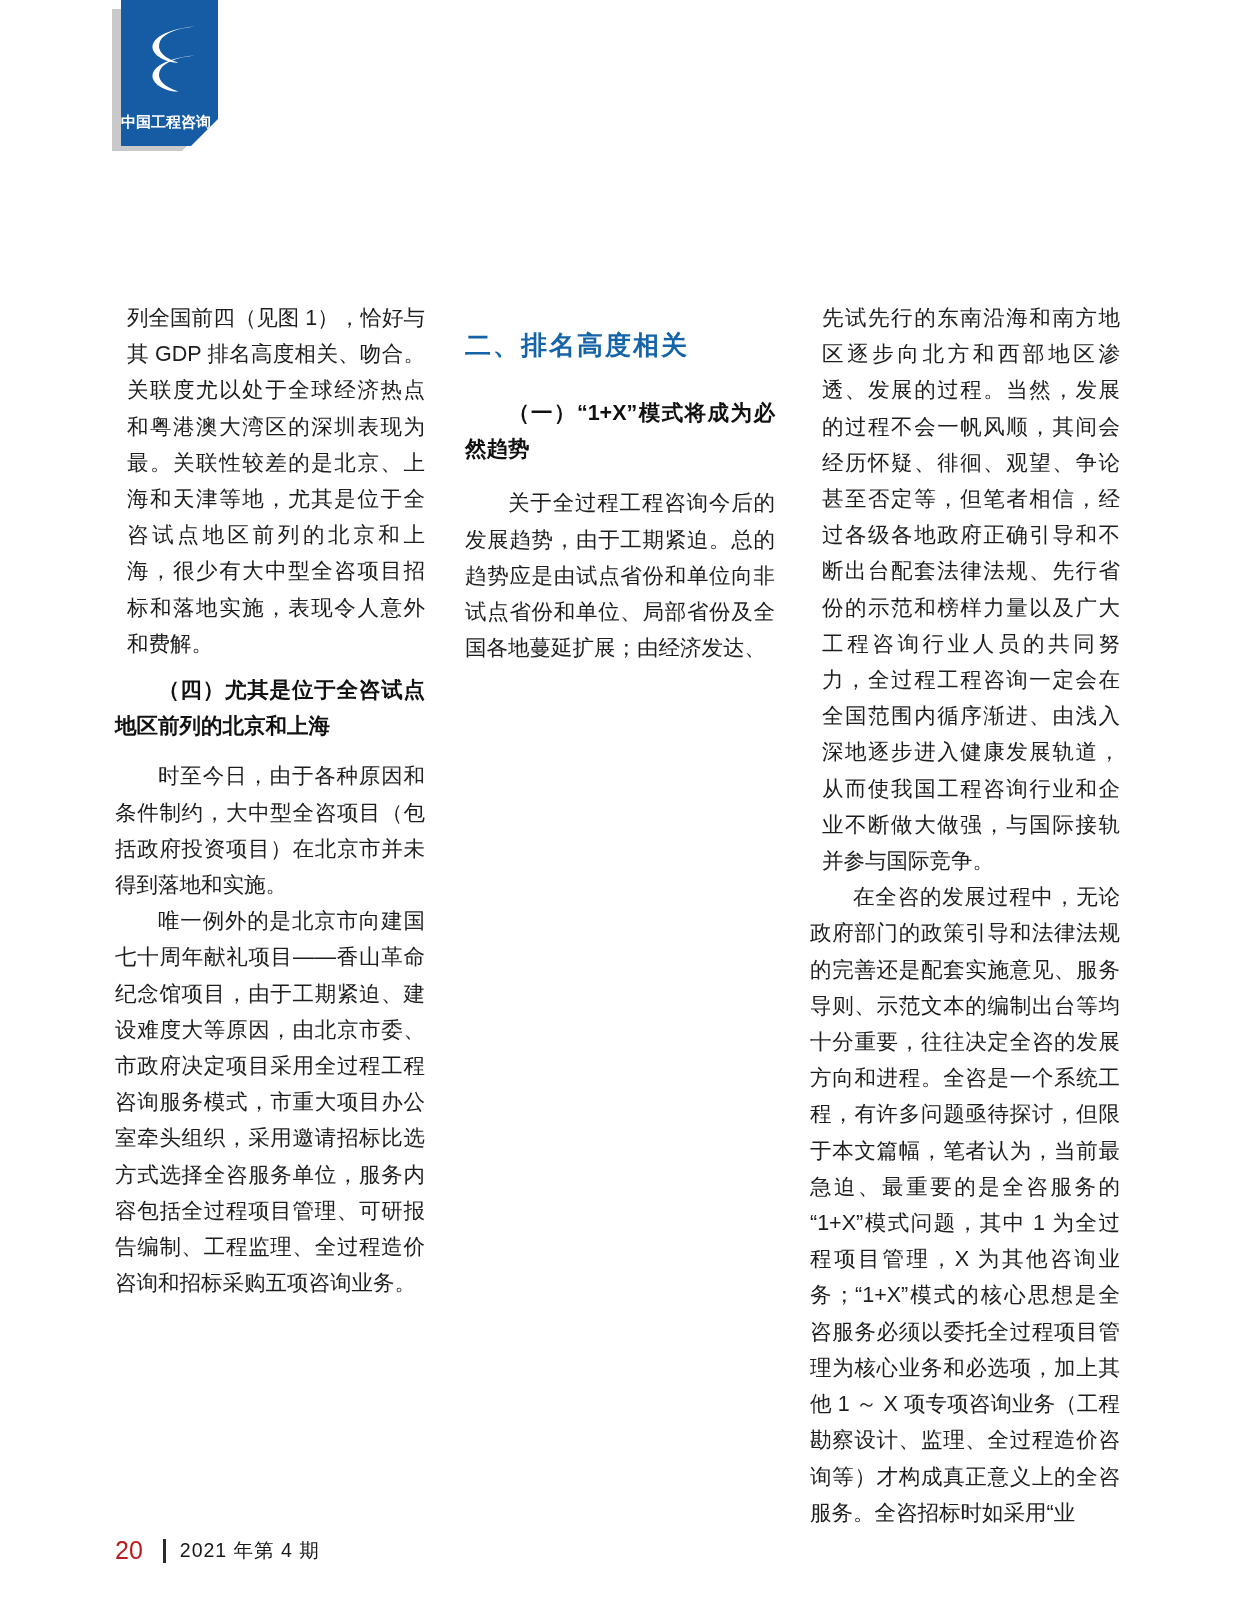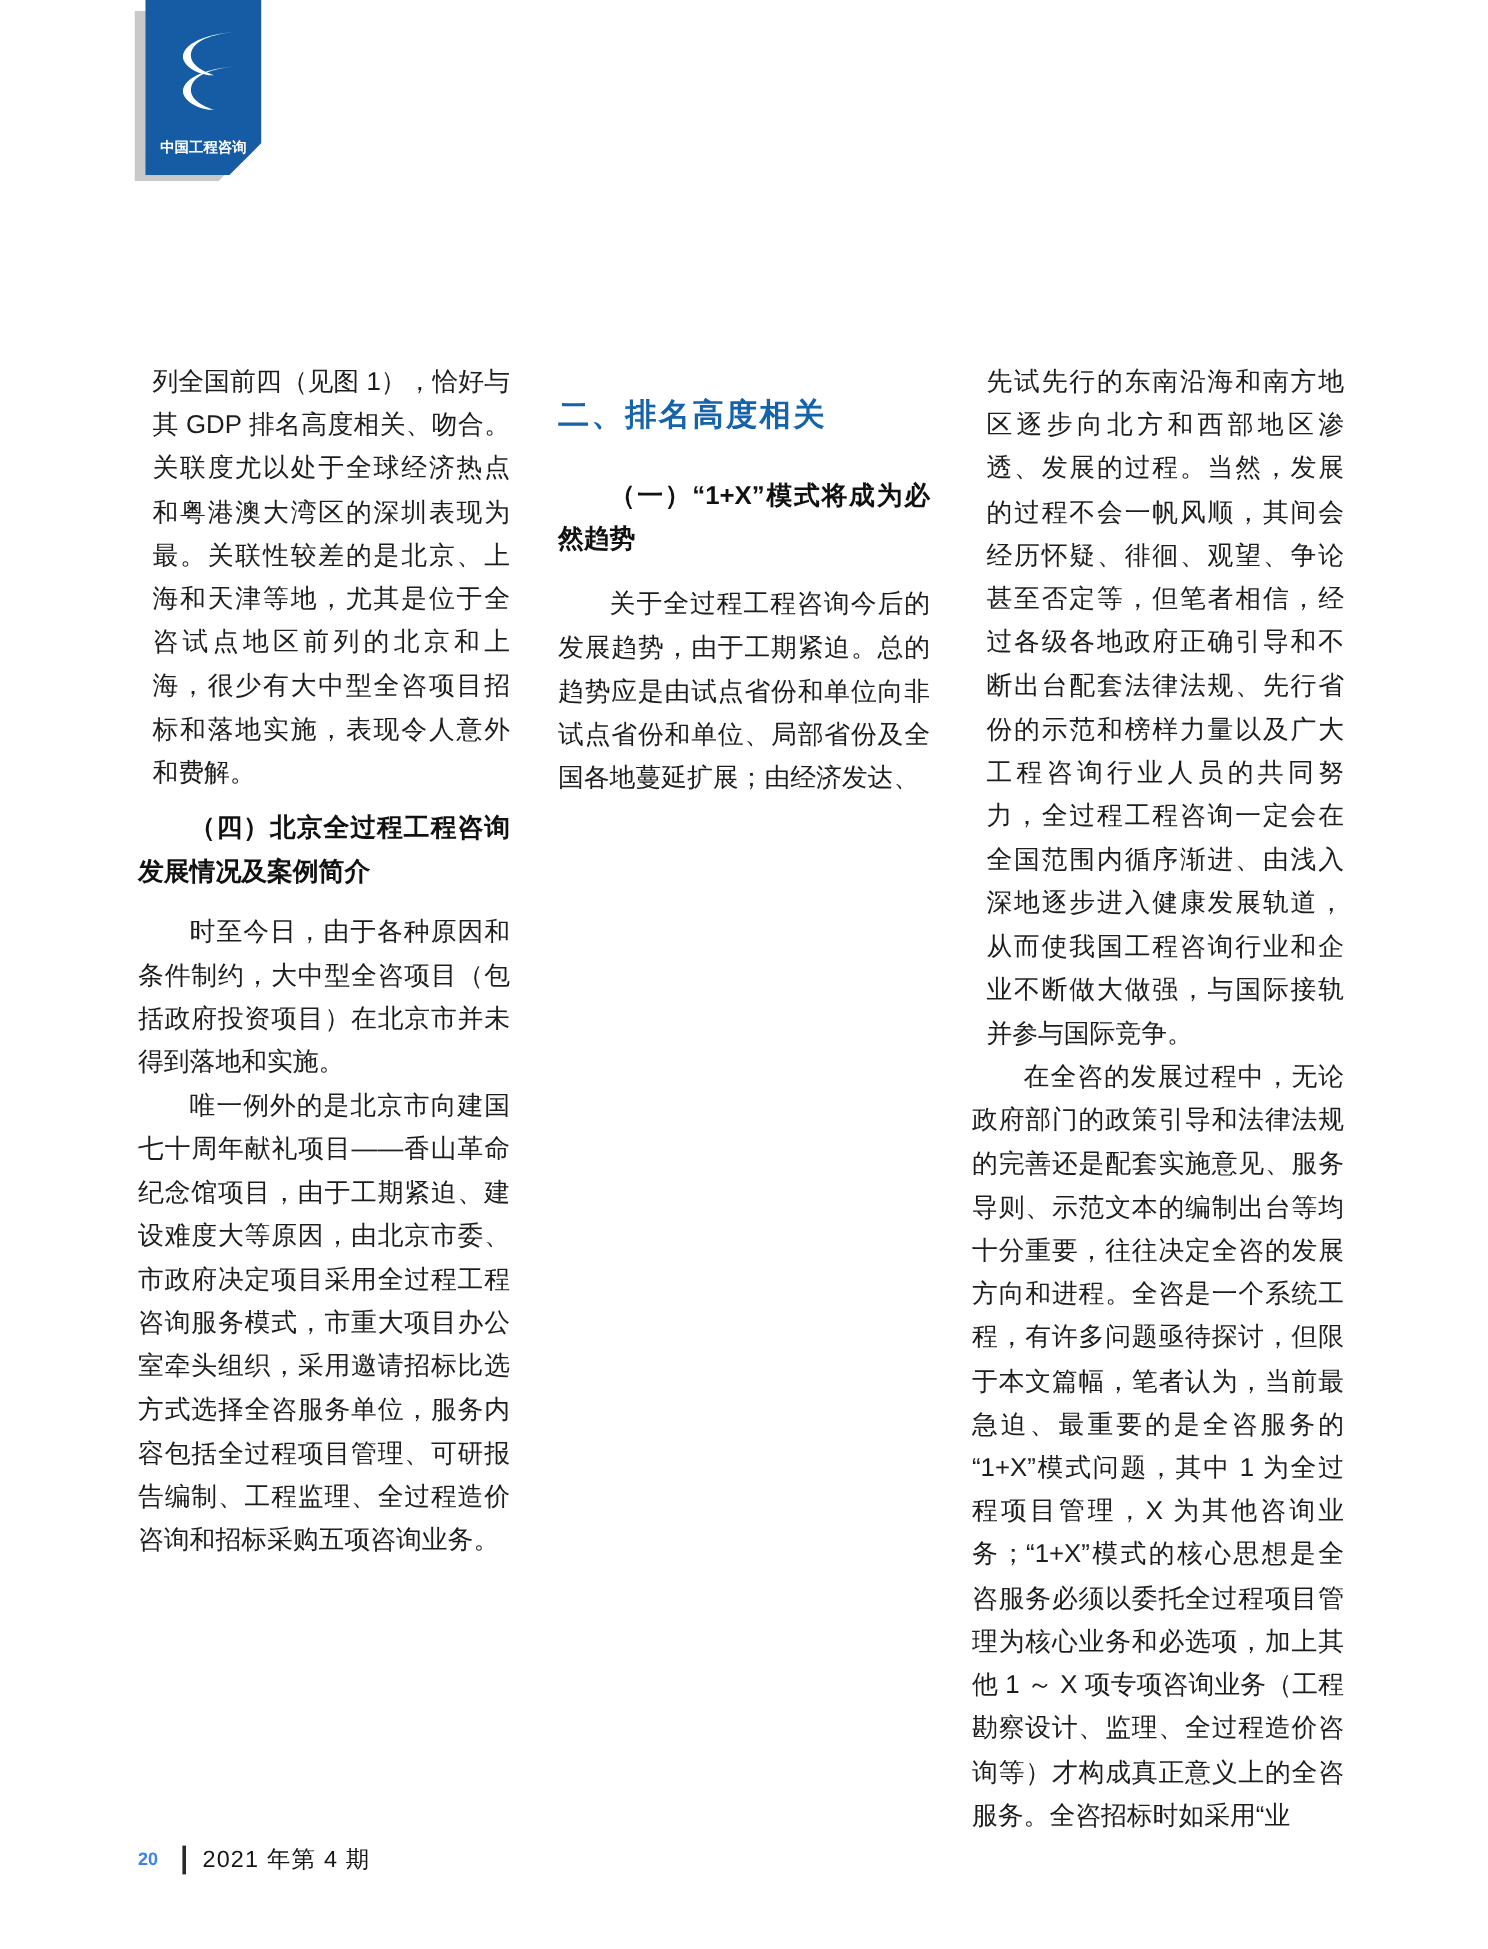--- a/index.html
+++ b/index.html
@@ -27,22 +27,22 @@
   }
   .logo-card{
     position:absolute;left:0;top:0;width:97px;height:146px;
     background:var(--logo-blue);
     clip-path:polygon(0 0,100% 0,100% calc(100% - 27px),calc(100% - 27px) 100%,0 100%);
   }
   .logo-swoosh{position:absolute;left:16px;top:24px;width:66px;height:72px;}
   .logo-swoosh path{fill:#ffffff;}
   .logo-label{
     position:absolute;left:0;bottom:14px;width:100%;
-    color:#ffffff;font-size:12px;font-weight:700;letter-spacing:0;
-    text-align:center;white-space:nowrap;
+    color:#ffffff;font-size:15px;font-weight:700;letter-spacing:0;
+    text-align:left;white-space:nowrap;
   }
 
   
   .column{
     position:absolute;top:300px;width:310px;height:1210px;
     font-size:21.5px;line-height:36.2px;
     text-align:justify;text-justify:inter-character;
     color:var(--ink);
   }
   .col-1{left:115px;}
@@ -60,21 +60,21 @@
     color:var(--heading-blue);font-weight:700;
     font-size:26px;line-height:40px;letter-spacing:2px;
     margin:25px 0 30px;text-indent:0;
   }
 
   
   .footer{
     position:absolute;left:115px;top:1536px;
     display:flex;align-items:center;
   }
-  .footer .page-number{font-size:15px;font-weight:700;color:#3b82f6;}
+  .footer .page-number{font-size:25px;font-weight:400;color:#b91c1c;}
   .footer .sep{
     display:inline-block;width:3px;height:24px;background:#2a2a2a;
     margin:0 14px 0 20px;
   }
   .footer .issue{font-size:19.5px;color:#161616;letter-spacing:1px;}
 </style>
 </head>
 <body>
 
 <div class="page">
@@ -85,21 +85,21 @@
       <svg class="logo-swoosh" viewBox="0 0 100 110" aria-hidden="true">
         <path d="M88 4 C 38 8, 12 28, 28 46 C 36 55, 52 60, 63 59 C 43 53, 30 42, 34 29 C 38 15, 60 7, 88 4 Z"></path>
         <path d="M88 48 C 38 52, 12 72, 28 90 C 36 99, 52 104, 63 103 C 43 97, 30 86, 34 73 C 38 59, 60 51, 88 48 Z"></path>
       </svg>
       <div class="logo-label">中国工程咨询</div>
     </div>
   </div>
 
   <div class="column col-1">
     <p class="cont">列全国前四（见图 1），恰好与其 GDP 排名高度相关、吻合。关联度尤以处于全球经济热点和粤港澳大湾区的深圳表现为最。关联性较差的是北京、上海和天津等地，尤其是位于全咨试点地区前列的北京和上海，很少有大中型全咨项目招标和落地实施，表现令人意外和费解。</p>
-    <div class="h3 c1">（四）北京全过程工程咨询发展情况及案例简介</div>
+    <div class="h3 c1">（四）尤其是位于全咨试点地区前列的北京和上海</div>
     <p>时至今日，由于各种原因和条件制约，大中型全咨项目（包括政府投资项目）在北京市并未得到落地和实施。</p>
     <p>唯一例外的是北京市向建国七十周年献礼项目——香山革命纪念馆项目，由于工期紧迫、建设难度大等原因，由北京市委、市政府决定项目采用全过程工程咨询服务模式，市重大项目办公室牵头组织，采用邀请招标比选方式选择全咨服务单位，服务内容包括全过程项目管理、可研报告编制、工程监理、全过程造价咨询和招标采购五项咨询业务。</p>
   </div>
 
   <div class="column col-2">
     <div class="h2-blue">二、排名高度相关</div>
     <div class="h3 c2">（一）“1+X”模式将成为必然趋势</div>
     <p>关于全过程工程咨询今后的发展趋势，由于工期紧迫。总的趋势应是由试点省份和单位向非试点省份和单位、局部省份及全国各地蔓延扩展；由经济发达、</p>
   </div>
 

